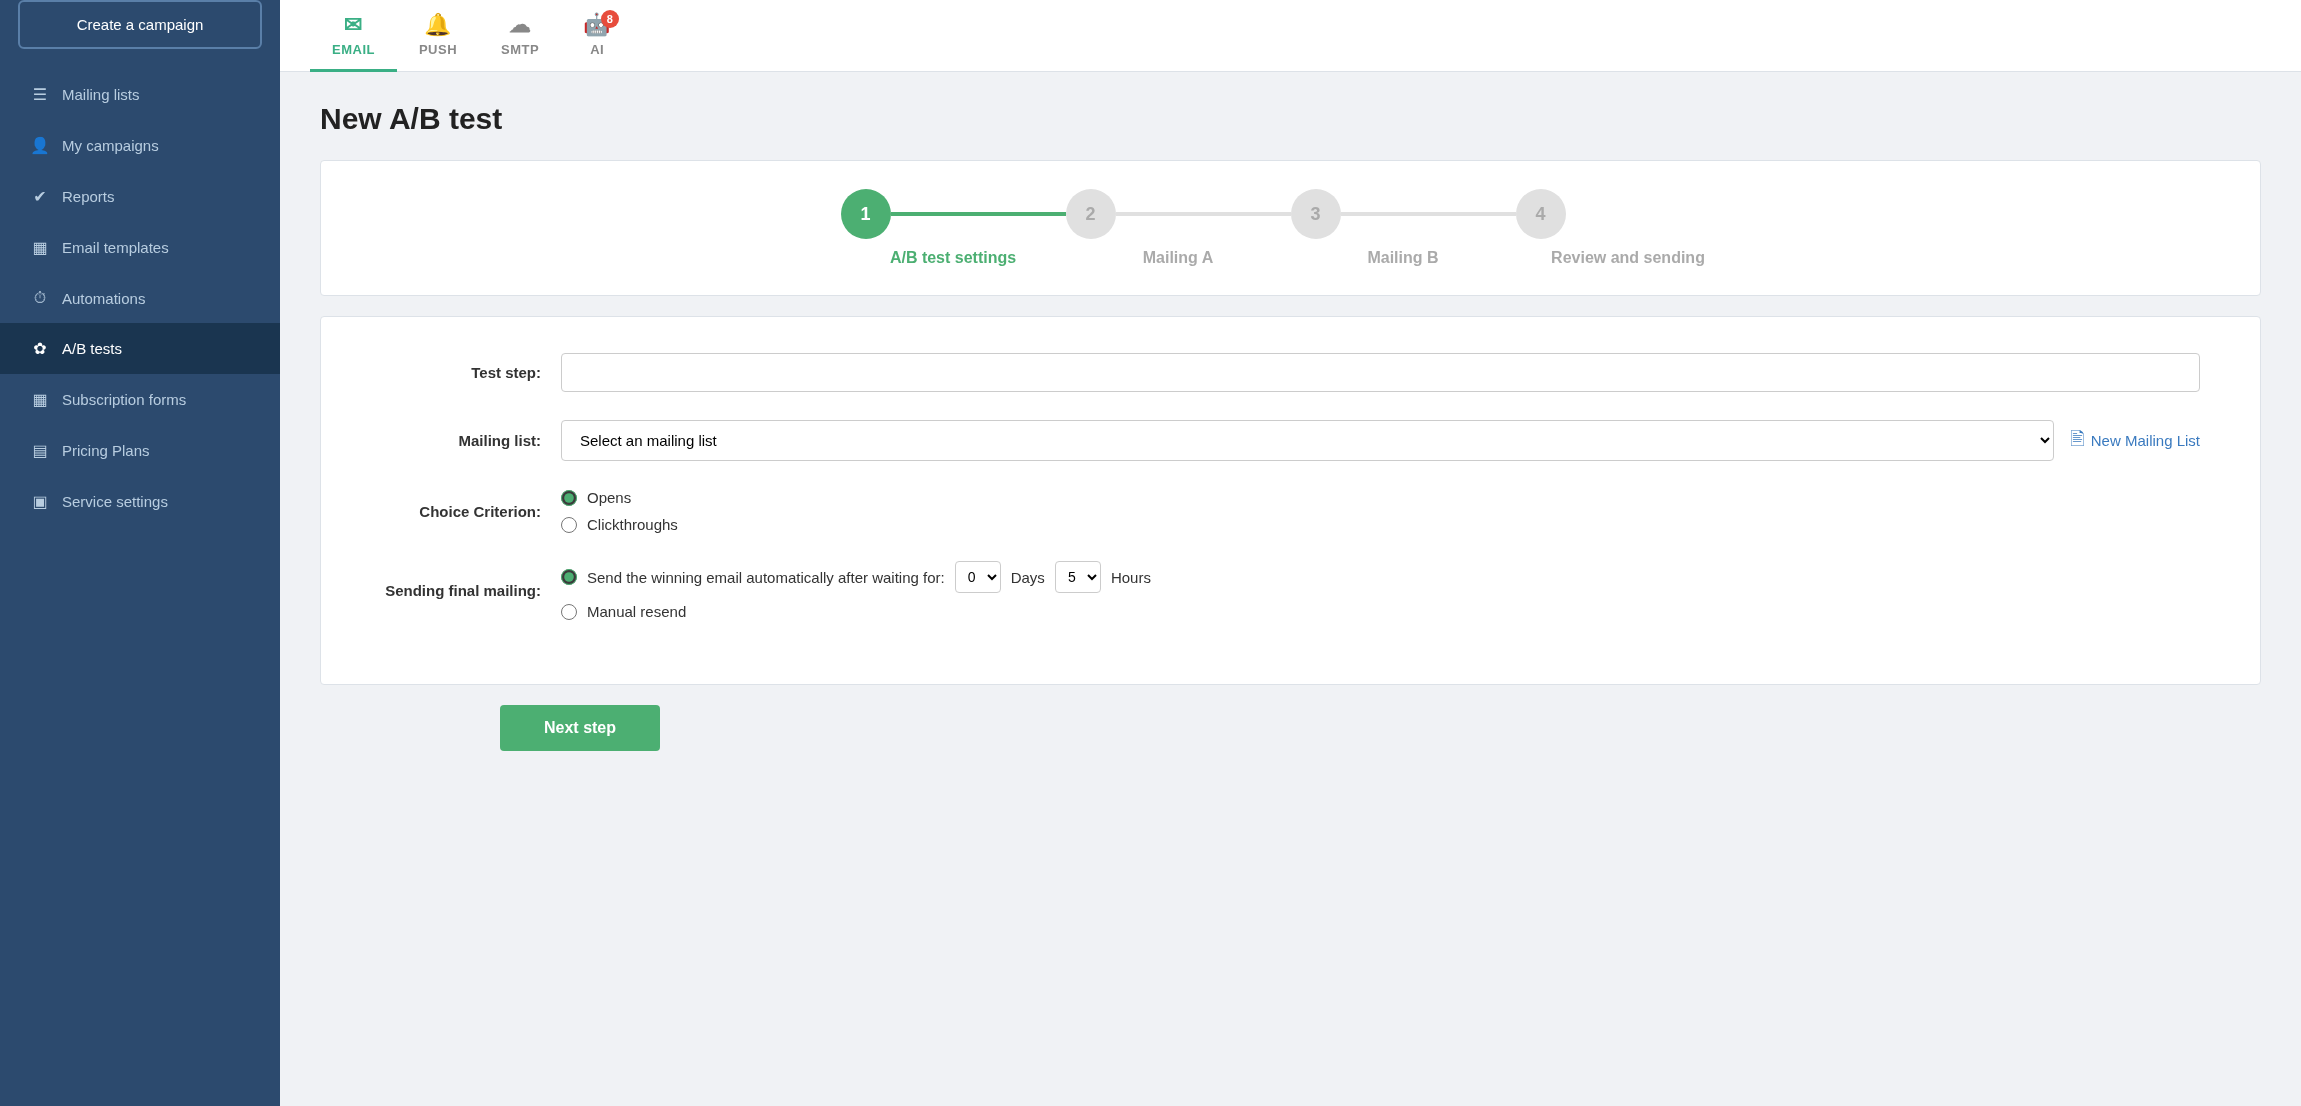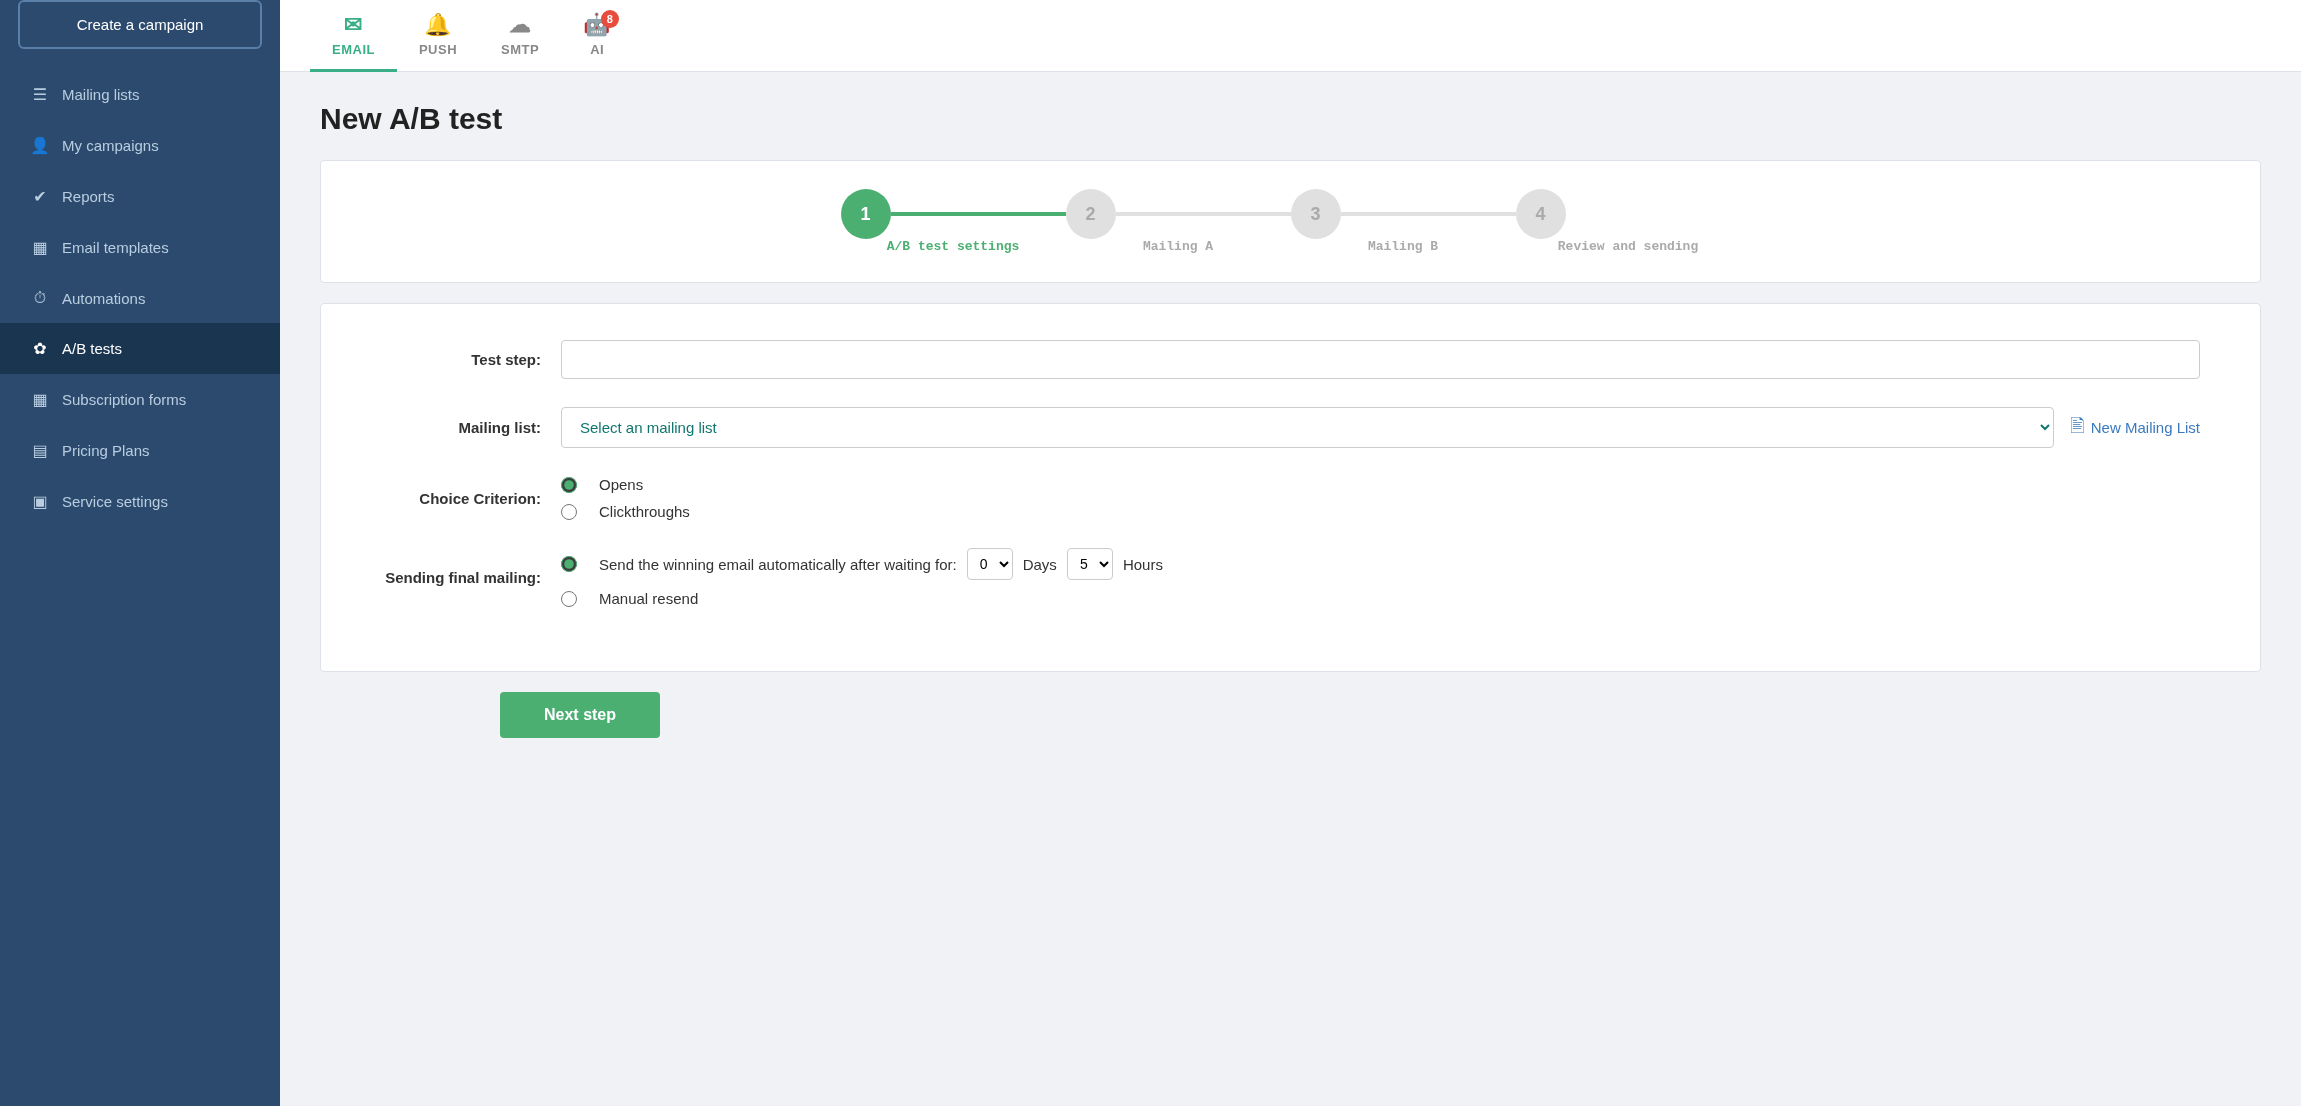--- a/index.html
+++ b/index.html
@@ -159,24 +159,24 @@
     }
     .step-circle.active { background: #4caf72; color: #fff; }
     .step-circle.inactive { background: #e0e0e0; color: #aaa; }
     .step-line {
       flex: 1;
       height: 4px;
     }
     .step-line.active { background: #4caf72; }
     .step-line.inactive { background: #e0e0e0; }
     .step-label {
-      font-size: 13px;
+      margin-top: 10px;
+      font-size: 16px;
       font-weight: 600;
       text-align: center;
-      font-family: Liberation Mono, monospace;
     }
     .step-label.active { color: #4caf72; }
     .step-label.inactive { color: #aaa; }
 
     
     .form-card {
       background: #fff;
       border: 1px solid #dde2e8;
       border-radius: 4px;
       padding: 36px 60px 36px 60px;
@@ -209,21 +209,21 @@
       align-items: center;
       gap: 16px;
       flex: 1;
     }
     .form-select {
       flex: 1;
       padding: 10px 14px;
       border: 1px solid #ccc;
       border-radius: 4px;
       font-size: 15px;
-      color: #0f766e;
+      color: #000000;
       background: #fff;
       appearance: auto;
       cursor: pointer;
       outline: none;
     }
     .new-mailing-link {
       color: #3a7abf;
       font-size: 15px;
       font-weight: 500;
       cursor: pointer;
@@ -235,21 +235,21 @@
     }
     .radio-group {
       display: flex;
       flex-direction: column;
       gap: 10px;
       flex: 1;
     }
     .radio-item {
       display: flex;
       align-items: center;
-      gap: 22px;
+      gap: 10px;
       font-size: 15px;
       color: #333;
       cursor: pointer;
     }
     .radio-item input[type="radio"] { width: 16px; height: 16px; cursor: pointer; accent-color: #4caf72; }
     .sending-row {
       display: flex;
       align-items: center;
       gap: 10px;
       flex-wrap: wrap;

